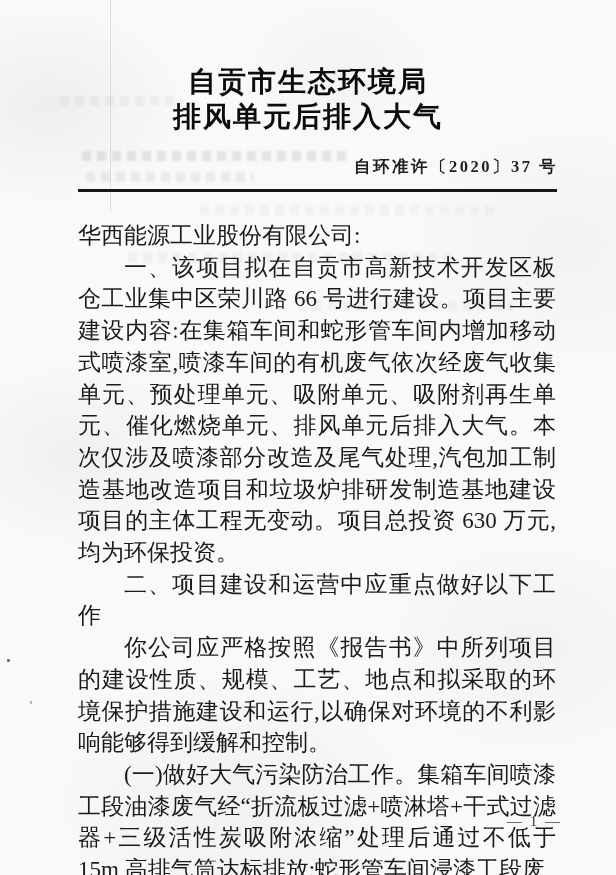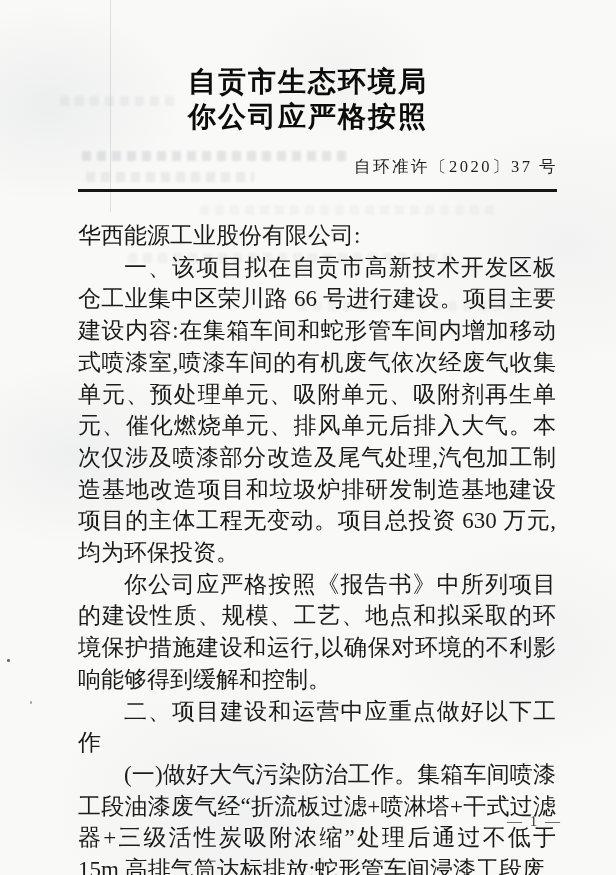--- a/index.html
+++ b/index.html
@@ -44,20 +44,21 @@
   .title {
     position: absolute; top: 64px; left: 0; width: 100%;
     margin: 0; text-align: center;
     font-size: 28px; line-height: 35px; font-weight: bold;
     letter-spacing: 2px; color: #0c0c0c;
   }
   .docnum {
     position: absolute; top: 156px; right: 58px;
     font-size: 16.5px; letter-spacing: 2.5px; color: #1f1f1f;
     white-space: nowrap;
+    font-weight: bold;
   }
   .rule {
     position: absolute; top: 189px; left: 78px;
     width: 479px; height: 3px; background: #161616;
   }
   .doc-body {
     position: absolute; top: 220px; left: 78px; width: 478px;
     font-size: 23px; line-height: 31.7px;
     text-align: justify; color: #1b1b1b;
   }
@@ -79,29 +80,29 @@
   <div class="ghost g1"></div>
   <div class="ghost g2"></div>
   <div class="ghost g6"></div>
   <div class="ghost g3"></div>
   <div class="ghost g4"></div>
   <div class="speck s1"></div>
   <div class="speck s2"></div>
 
   <h1 class="title">
     <span>自贡市生态环境局</span><br>
-    <span>你公司应严格按照</span>
+    <span>排风单元后排入大气</span>
   </h1>
 
   <div class="docnum">自环准许〔2020〕37 号</div>
 
   <div class="rule"></div>
 
   <div class="doc-body">
     <p class="recipient">华西能源工业股份有限公司:</p>
     <p>一、该项目拟在自贡市高新技术开发区板仓工业集中区荣川路 66 号进行建设。项目主要建设内容:在集箱车间和蛇形管车间内增加移动式喷漆室,喷漆车间的有机废气依次经废气收集单元、预处理单元、吸附单元、吸附剂再生单元、催化燃烧单元、排风单元后排入大气。本次仅涉及喷漆部分改造及尾气处理,汽包加工制造基地改造项目和垃圾炉排研发制造基地建设项目的主体工程无变动。项目总投资 630 万元,均为环保投资。</p>
+    <p>二、项目建设和运营中应重点做好以下工作</p>
     <p>你公司应严格按照《报告书》中所列项目的建设性质、规模、工艺、地点和拟采取的环境保护措施建设和运行,以确保对环境的不利影响能够得到缓解和控制。</p>
-    <p>二、项目建设和运营中应重点做好以下工作</p>
     <p>(一)做好大气污染防治工作。集箱车间喷漆工段油漆废气经“折流板过滤+喷淋塔+干式过滤器+三级活性炭吸附浓缩”处理后通过不低于 15m 高排气筒达标排放;蛇形管车间浸漆工段废</p>
   </div>
 
   <div class="pagenum">— 1 —</div>
 </div>
 
 </body></html>

